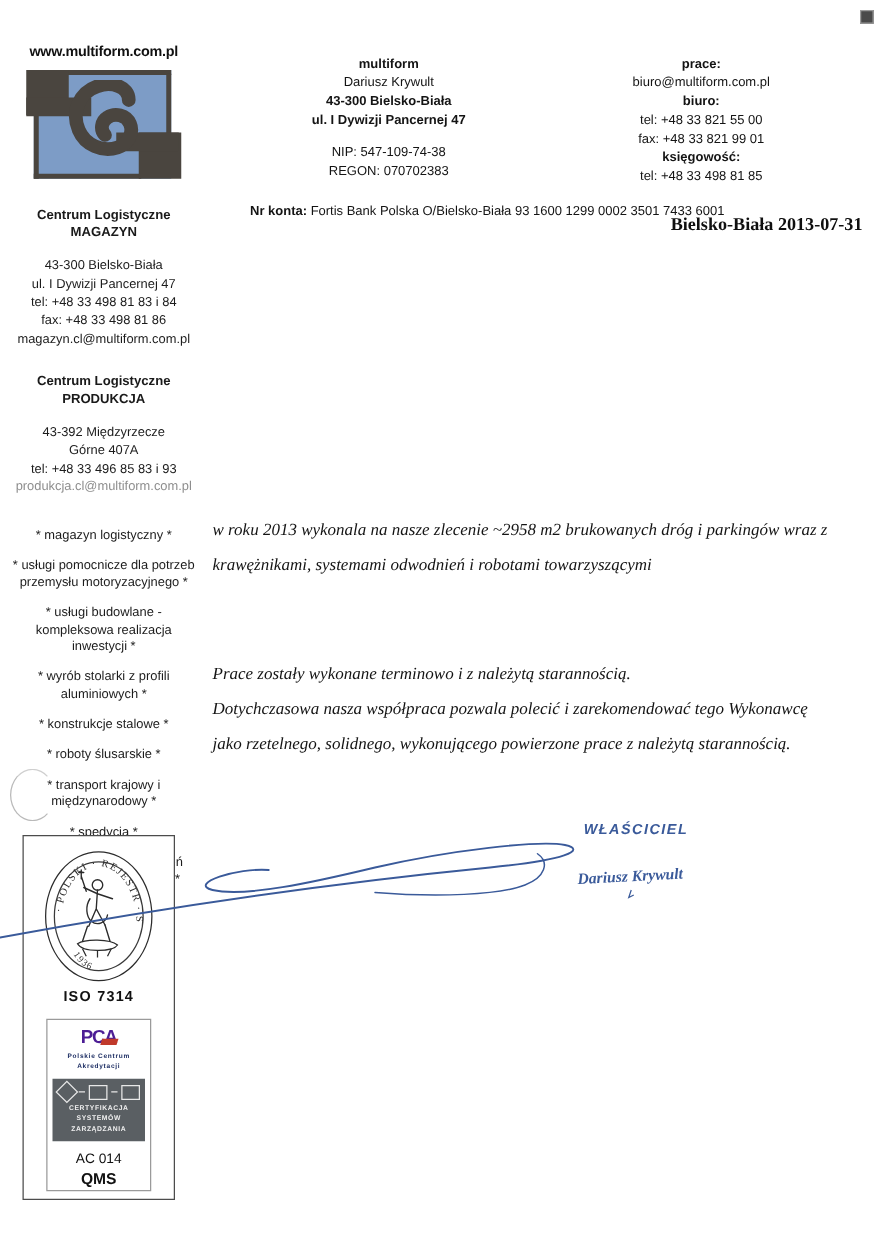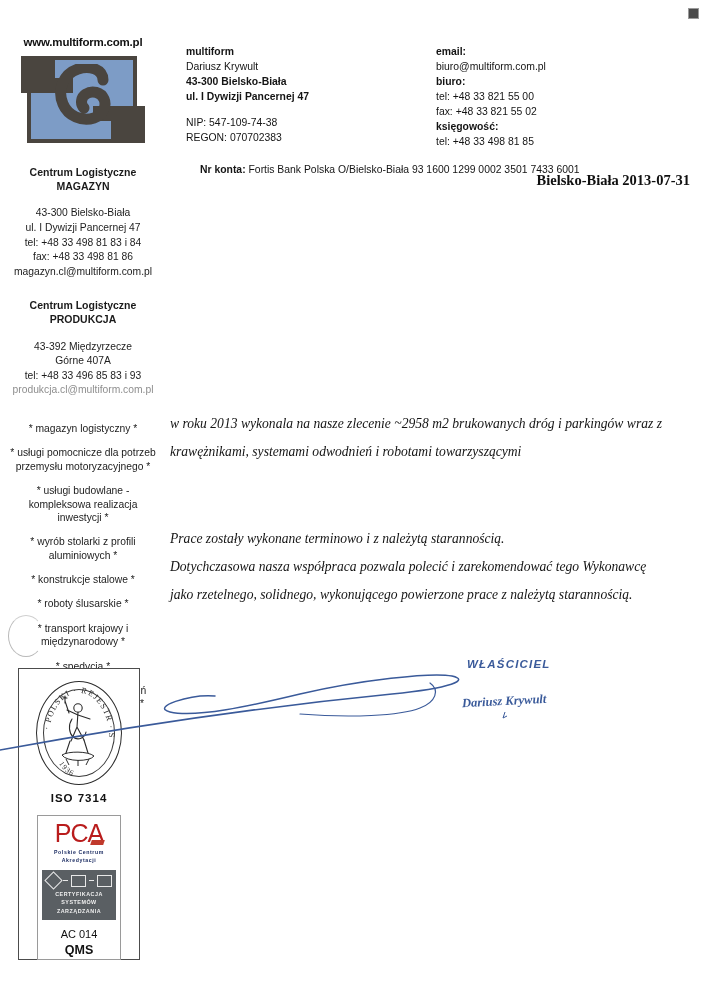--- a/index.html
+++ b/index.html
@@ -218,24 +218,24 @@
     margin: 11px auto 0 auto;
     width: 82px;
     border: 1px solid #9a9a9a;
     background: #fff;
     padding-bottom: 2px;
   }
   .pca-top {
     padding: 5px 3px 3px 3px;
   }
   .pca-word {
-    font-size: 25px;
-    font-weight: normal;
+    font-size: 15px;
+    font-weight: bold;
     letter-spacing: -1px;
-    color: #b91c1c;
+    color: #4c1d95;
     line-height: 1;
     position: relative;
     display: inline-block;
   }
   .pca-word .swoosh {
     position: absolute;
     right: -1px;
     bottom: 1px;
     width: 13px;
     height: 5px;
@@ -302,21 +302,21 @@
     position: absolute;
     left: 186px;
     top: 44px;
     width: 500px;
     color: #141414;
   }
   .hdr-cols {
     display: flex;
   }
   .hdr-col {
-    text-align: left;
+    text-align: center;
     font-size: 10.4px;
     line-height: 1.45;
   }
   .hdr-col.left { width: 250px; }
   .hdr-col.right { width: 250px; }
   .hdr-col b { font-weight: bold; }
   .hdr-gap { height: 11px; }
   .bank-line {
     font-size: 10.4px;
     margin-top: 14px;
@@ -556,25 +556,25 @@
       <div class="hdr-col left">
         <div><b>multiform</b></div>
         <div>Dariusz Krywult</div>
         <div><b>43-300 Bielsko-Biała</b></div>
         <div><b>ul. I Dywizji Pancernej 47</b></div>
         <div class="hdr-gap"></div>
         <div>NIP: 547-109-74-38</div>
         <div>REGON: 070702383</div>
       </div>
       <div class="hdr-col right">
-        <div><b>email:</b></div>
+        <div><b>prace:</b></div>
         <div>biuro@multiform.com.pl</div>
         <div><b>biuro:</b></div>
         <div>tel: +48 33 821 55 00</div>
-        <div>fax: +48 33 821 55 02</div>
+        <div>fax: +48 33 821 99 01</div>
         <div><b>księgowość:</b></div>
         <div>tel: +48 33 498 81 85</div>
       </div>
     </div>
     <div class="bank-line">
       <b>Nr konta:</b>
       <span>Fortis Bank Polska O/Bielsko-Biała 93 1600 1299 0002 3501 7433 6001</span>
     </div>
   </div>
 

